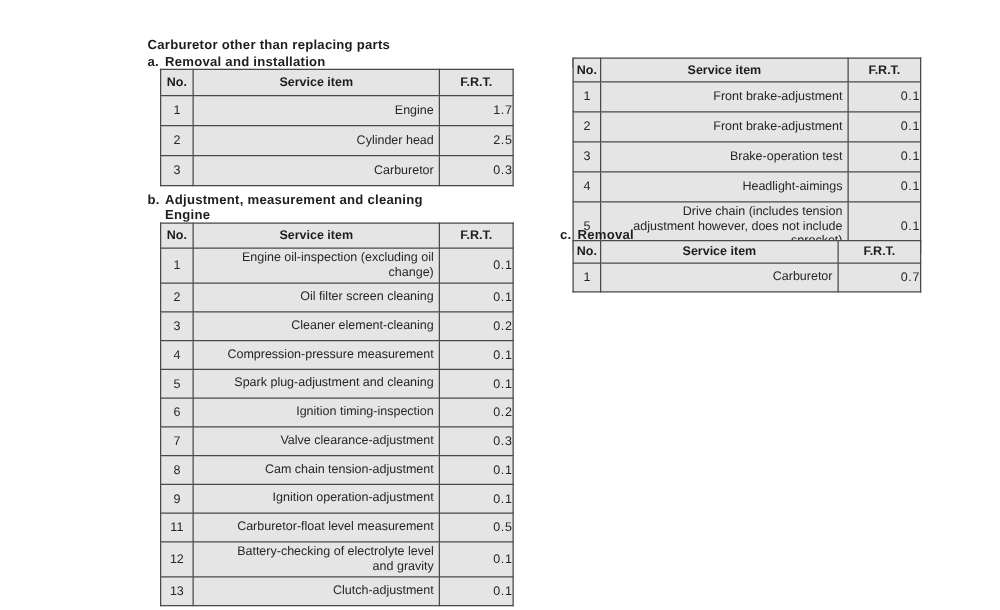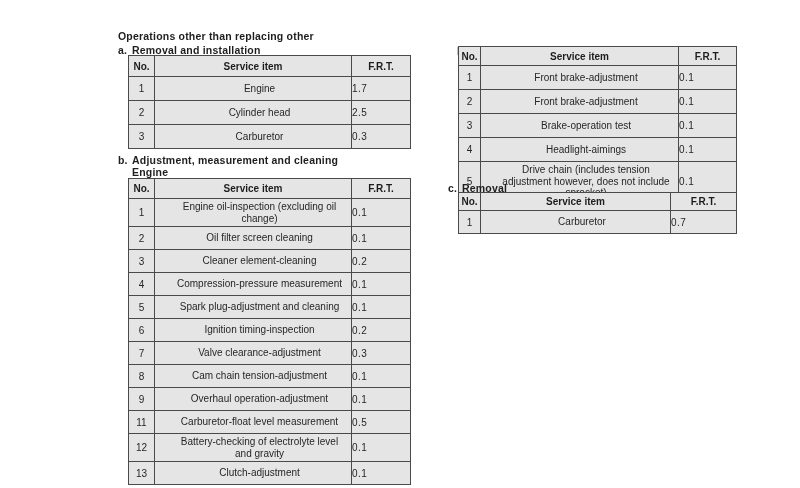--- a/index.html
+++ b/index.html
@@ -45,22 +45,22 @@
     padding: 0;
     vertical-align: middle;
     overflow: hidden;
   }
   .svc-table th {
     font-weight: bold;
     text-align: center;
     color: #1d1d1d;
   }
   td.c-no  { text-align: center; }
-  td.c-item{ text-align: center; padding: 2px 4px 2px 17px; line-height: 11.5px; }
-  td.c-frt { text-align: left; letter-spacing: 0.5px; }
+  td.c-item{ text-align: right; padding: 2px 4px 2px 17px; line-height: 11.5px; }
+  td.c-frt { text-align: right; letter-spacing: 0.5px; }
 
   
   .t-a th { height: 20px; }  .t-a td { height: 19px; }
   .t-b th { height: 19px; }  .t-b td { height: 18px; }
   .t-c th { height: 18px; }  .t-c td { height: 19px; }
   .t-d th { height: 17px; }  .t-d td { height: 18px; }
 
   .t-a { left: 128px; top: 55px;  width: 282px; }
   .t-b { left: 128px; top: 178px; width: 282px; }
   .t-c { left: 458px; top: 46px;  width: 278px; }
@@ -88,21 +88,21 @@
   }
   .b-auto { color: #f8dba6; }
   .b-moto { color: #f5928c; }
   .b-hub  { color: #8c8c8c; }
 </style>
 </head>
 <body>
 
 <div class="page">
 
-  <div class="heading" style="left:118px; top:30px;">Operations other than replacing other</div>
+  <div class="heading" style="left:118px; top:30px;">Carburetor other than replacing parts</div>
 
   <div class="heading" style="left:118px; top:44px;">
     <span class="sec-lbl">a.</span><span>Removal and installation</span>
   </div>
 
   <table class="svc-table t-a">
     <colgroup>
         <col style="width:26px">
         <col style="width:197px">
         <col style="width:59px">
@@ -200,21 +200,21 @@
         </tr>
 
         <tr>
           <td class="c-no">8</td>
           <td class="c-item">Cam chain tension-adjustment</td>
           <td class="c-frt">0.1</td>
         </tr>
 
         <tr>
           <td class="c-no">9</td>
-          <td class="c-item">Overhaul operation-adjustment</td>
+          <td class="c-item">Ignition operation-adjustment</td>
           <td class="c-frt">0.1</td>
         </tr>
 
 
         <tr>
           <td class="c-no">11</td>
           <td class="c-item">Carburetor-float level measurement</td>
           <td class="c-frt">0.5</td>
         </tr>
 

